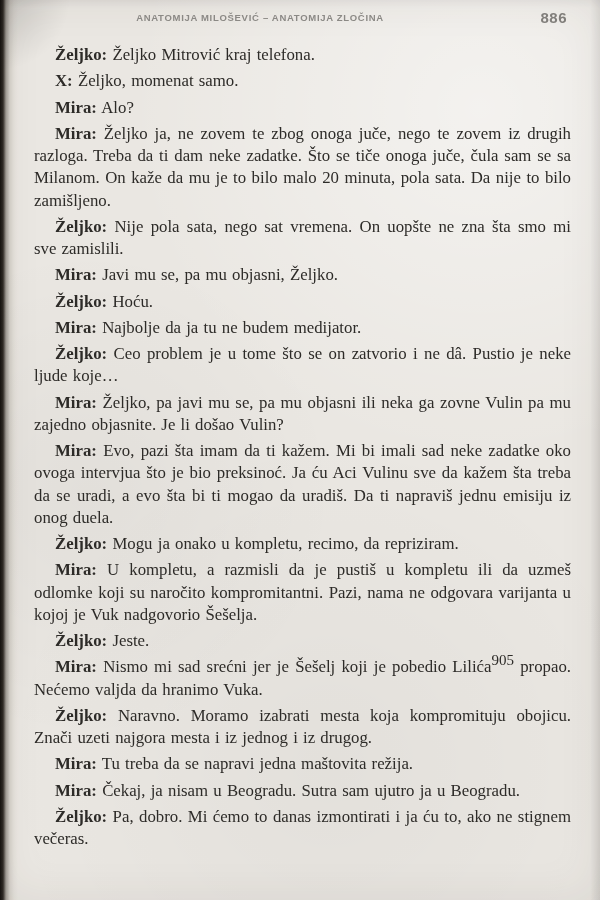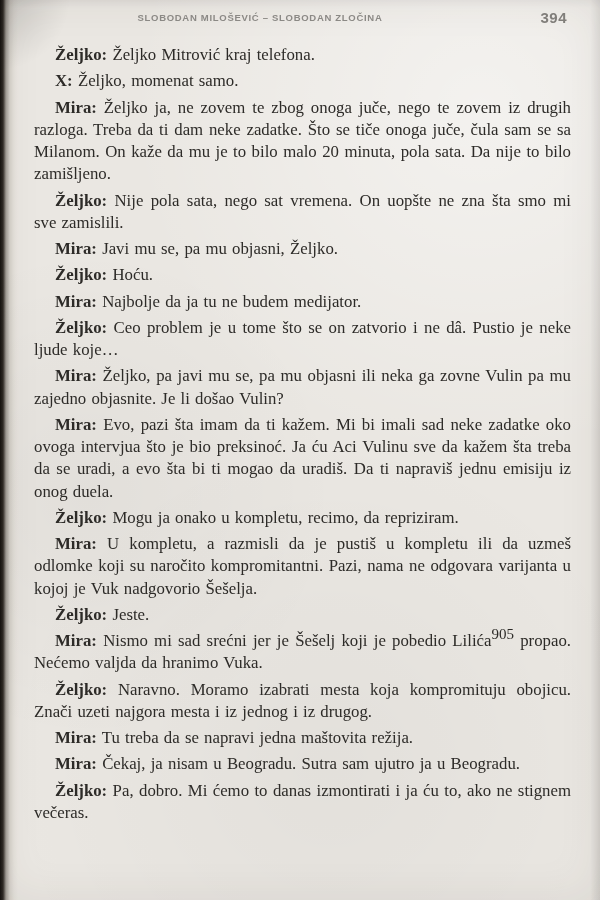--- a/index.html
+++ b/index.html
@@ -96,27 +96,28 @@
     letter-spacing: 0;
   }
 </style>
 </head>
 <body>
 
 <div class="scan-page">
   <div class="edge-left"></div>
 
   <header class="running-head">
-    <span class="head-title">SLOBODAN MILOŠEVIĆ – SLOBODAN ZLOČINA</span>
-    <span class="page-num">394</span>
+    <span class="head-title">ANATOMIJA MILOŠEVIĆ – ANATOMIJA ZLOČINA</span>
+    <span class="page-num">886</span>
   </header>
 
   <main class="body-text" id="dialogue">
       <p><b>Željko:</b> Željko Mitrović kraj telefona.</p>
       <p><b>X:</b> Željko, momenat samo.</p>
+      <p><b>Mira:</b> Alo?</p>
       <p><b>Mira:</b> Željko ja, ne zovem te zbog onoga juče, nego te zovem iz drugih razloga. Treba da ti dam neke zadatke. Što se tiče onoga juče, čula sam se sa Milanom. On kaže da mu je to bilo malo 20 minuta, pola sata. Da nije to bilo zamišljeno.</p>
       <p><b>Željko:</b> Nije pola sata, nego sat vremena. On uopšte ne zna šta smo mi sve zamislili.</p>
       <p><b>Mira:</b> Javi mu se, pa mu objasni, Željko.</p>
       <p><b>Željko:</b> Hoću.</p>
       <p><b>Mira:</b> Najbolje da ja tu ne budem medijator.</p>
       <p><b>Željko:</b> Ceo problem je u tome što se on zatvorio i ne dâ. Pustio je neke ljude koje…</p>
       <p><b>Mira:</b> Željko, pa javi mu se, pa mu objasni ili neka ga zovne Vulin pa mu zajedno objasnite. Je li došao Vulin?</p>
       <p><b>Mira:</b> Evo, pazi šta imam da ti kažem. Mi bi imali sad neke zadatke oko ovoga intervjua što je bio preksinoć. Ja ću Aci Vulinu sve da kažem šta treba da se uradi, a evo šta bi ti mogao da uradiš. Da ti napraviš jednu emisiju iz onog duela.</p>
       <p><b>Željko:</b> Mogu ja onako u kompletu, recimo, da repriziram.</p>
       <p><b>Mira:</b> U kompletu, a razmisli da je pustiš u kompletu ili da uzmeš odlomke koji su naročito kompromitantni. Pazi, nama ne odgovara varijanta u kojoj je Vuk nadgovorio Šešelja.</p>

